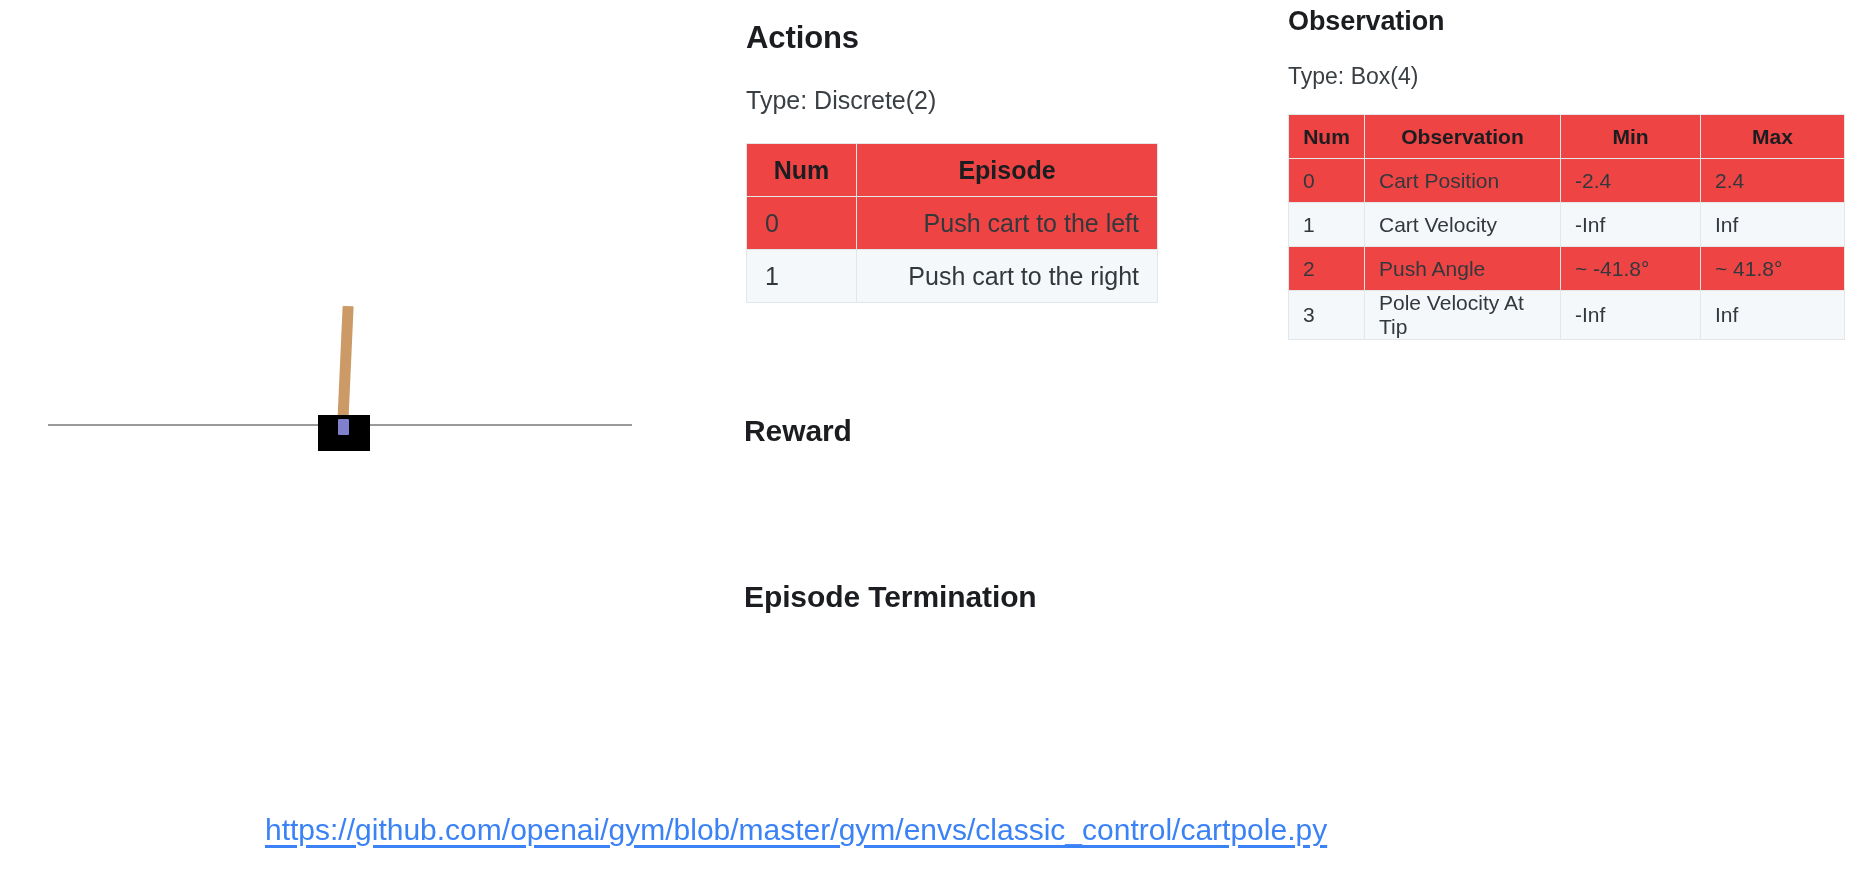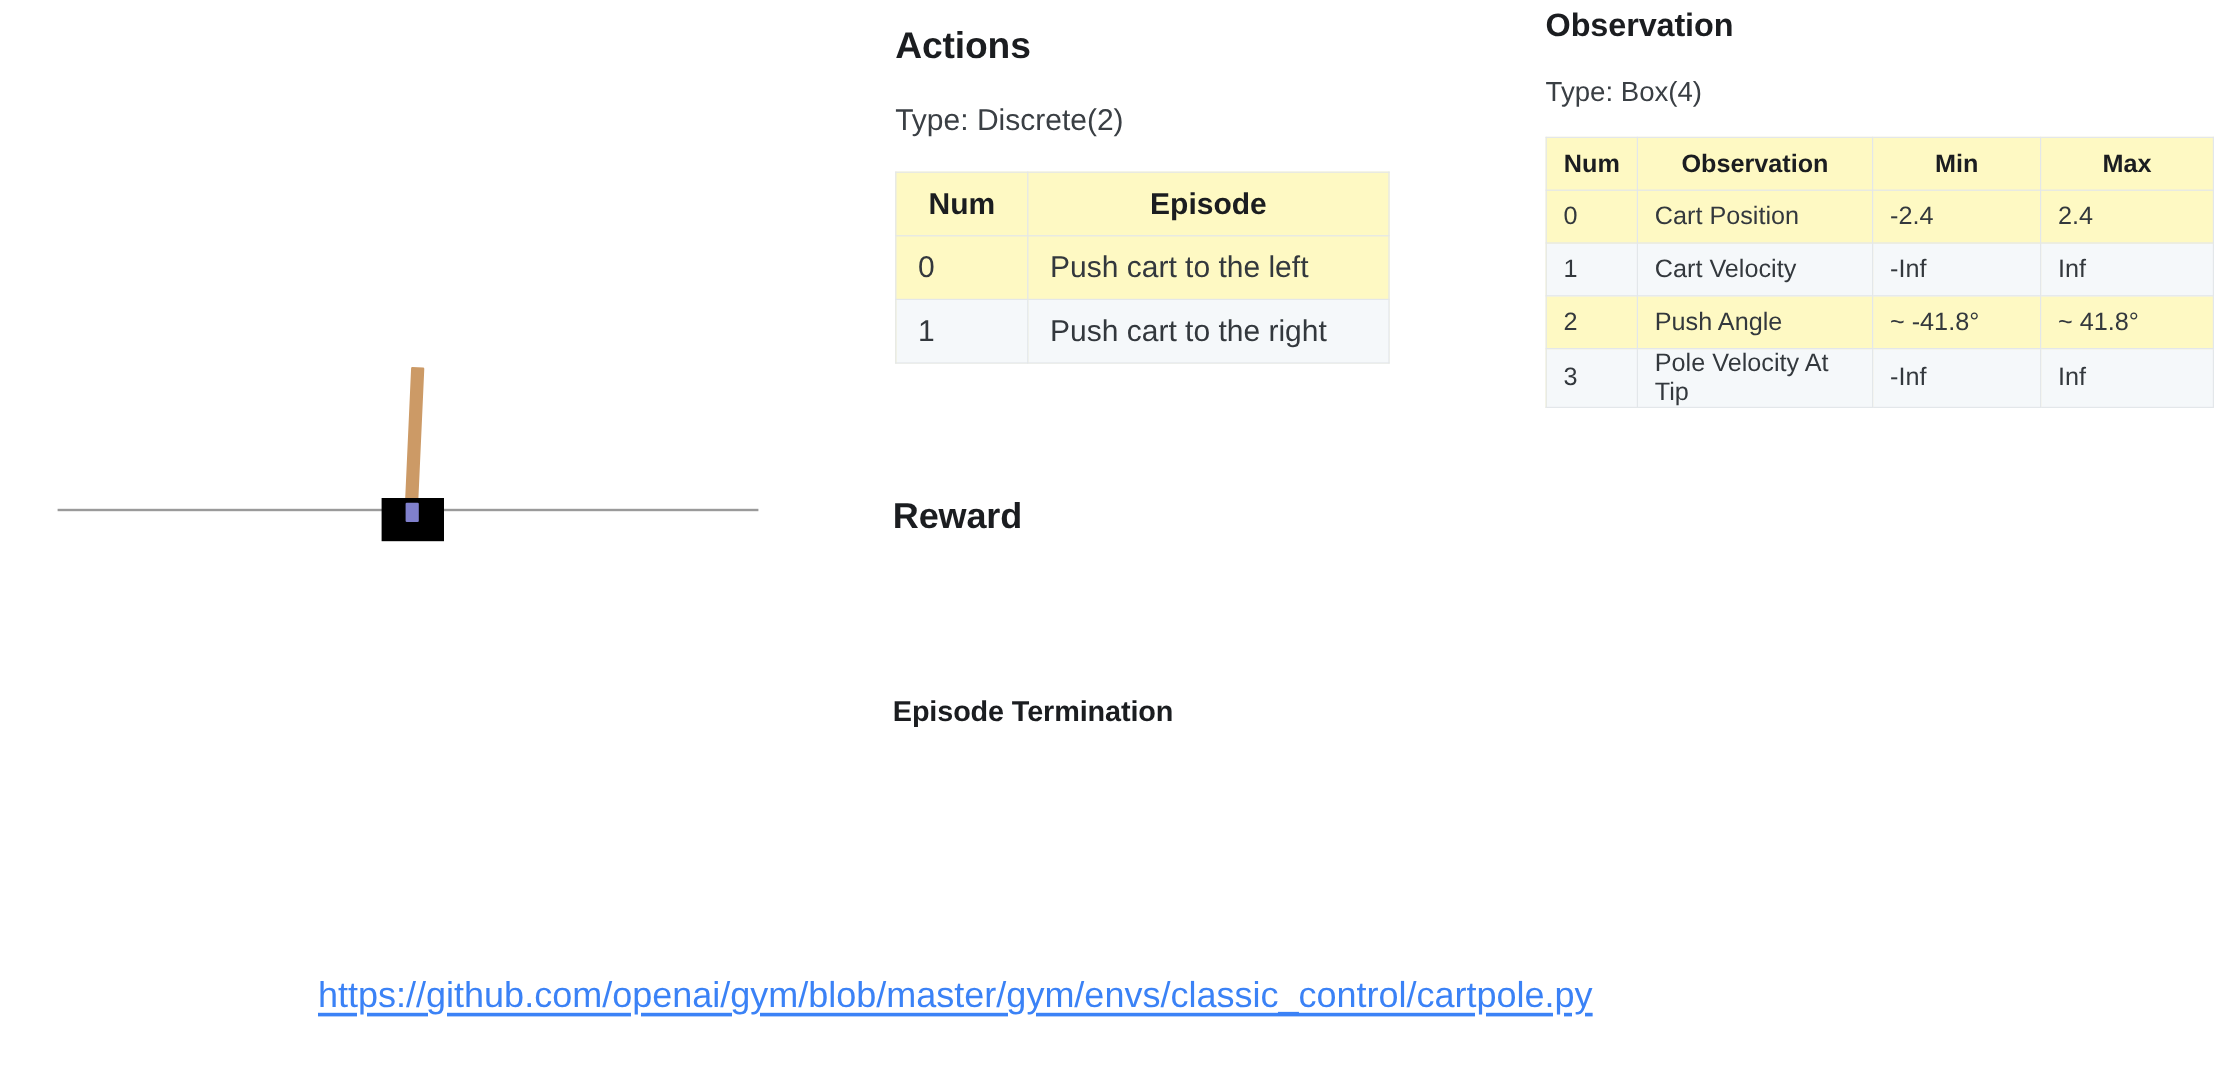--- a/index.html
+++ b/index.html
@@ -110,21 +110,21 @@
     margin: 0 0 26px 0;
   }
   #observation-type {
     margin: 0 0 24px 0;
     font-size: 23px;
   }
 
   
   table.data-table {
     border-collapse: collapse;
-    background: #fef9c3;
+    background: #ef4444;
     table-layout: fixed;
   }
   table.data-table th,
   table.data-table td {
     border: 1px solid #e3e7ea;
     color: #33383d;
   }
   table.data-table th {
     font-weight: bold;
     text-align: center;
@@ -136,21 +136,21 @@
 
   
   #actions-table { width: 412px; }
   #actions-table th,
   #actions-table td {
     font-size: 25px;
     height: 52px;
     padding: 0 18px;
   }
   #actions-table td.num-cell { text-align: left; }
-  #actions-table td.action-cell { text-align: left; }
+  #actions-table td.action-cell { text-align: right; }
   #actions-table col.c-num { width: 110px; }
 
   
   #observation-table { width: 556px; }
   #observation-table th,
   #observation-table td {
     font-size: 21px;
     height: 43px;
     padding: 0 14px;
   }
@@ -179,21 +179,21 @@
   }
 
   
   #termination-block {
     position: absolute;
     left: 744px;
     top: 580px;
     width: 1100px;
   }
   #termination-heading {
-    font-size: 24px;
+    font-size: 30px;
     margin: 0 0 36px 0;
   }
   ol#termination-list {
     margin: 0;
     padding: 0 0 0 62px;
     list-style: decimal;
     color: #3a3f44;
   }
   ol#termination-list li {
     font-size: 25px;

